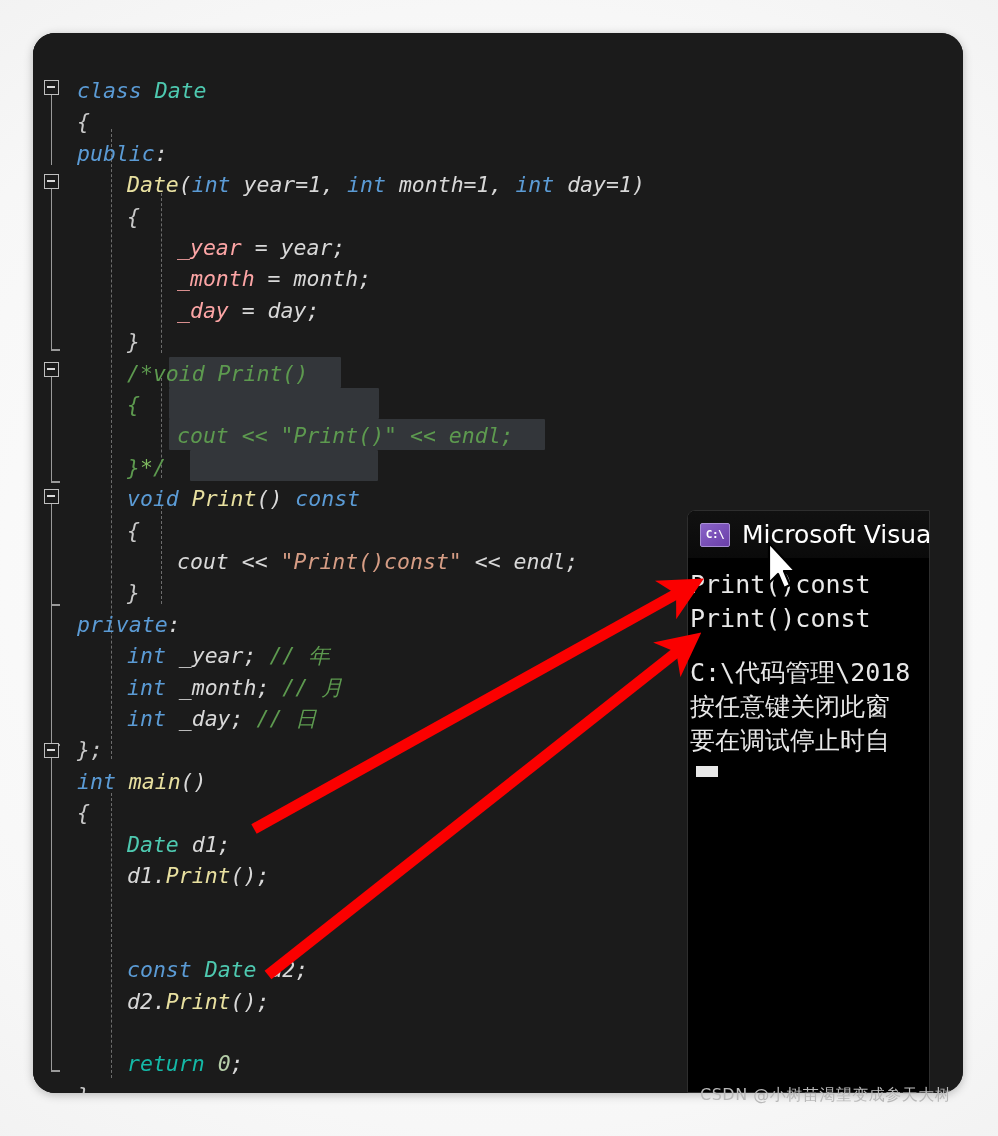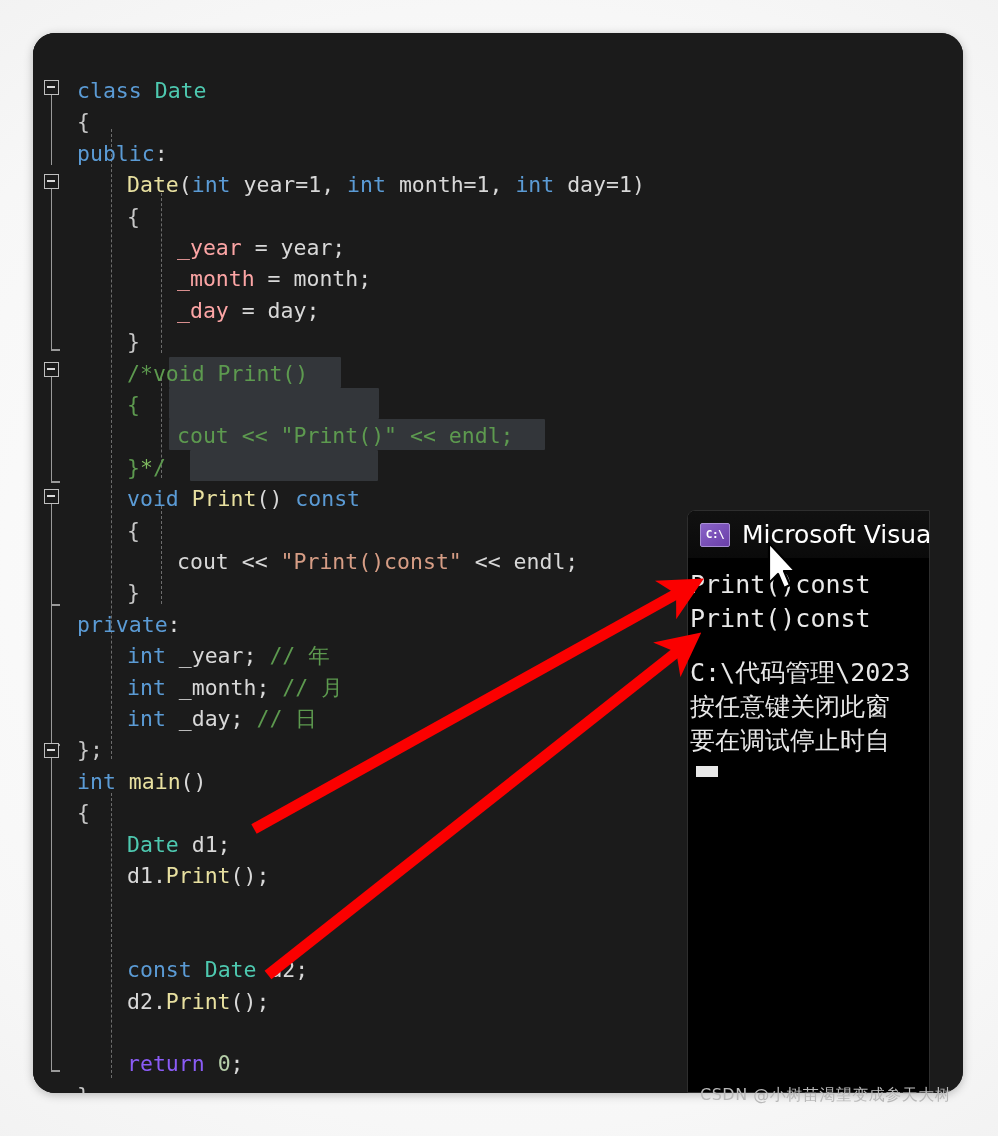--- a/index.html
+++ b/index.html
@@ -77,31 +77,32 @@
     font-family:"DejaVu Sans Mono","Liberation Mono",monospace;
     font-size:21.5px;
     line-height:31.4px;
     white-space:pre;
   }
   .cl{
     position:absolute;
     left:44px;
     height:31.4px;
     white-space:pre;
+    font-style:italic;
   }
   .t-kw      { color:#5b9bd5; }
   .t-type    { color:#4ec9b0; }
   .t-fn      { color:#e8e0a0; }
   .t-plain   { color:#d8d8d8; }
   .t-dim     { color:#c8c8c8; }
   .t-str     { color:#d69d85; }
   .t-cmt     { color:#5d9a4f;margin-top:8px; }
   .t-num     { color:#b5cea8; }
   .t-white   { color:#fca5a5; }
-  .t-ret     { color:#8b5cf6;text-align:right; }
+  .t-ret     { color:#14b8a6;text-align:right; }
   .t-green   { color:#7fba5f; }
 
   
   .sel{
     position:absolute;
     background:rgba(150,165,185,.20);
     border-radius:1px;
   }
 
   
@@ -232,21 +233,21 @@
 
   <div id="console-window" style="left:654px; top:477px;">
     <div id="console-titlebar">
       <div id="console-app-icon">C:\</div>
       <div id="console-title-text">Microsoft Visual S</div>
     </div>
     <div id="console-body">
         <div class="cline">Print()const</div>
         <div class="cline">Print()const</div>
         <div class="cblank"></div>
-        <div class="cline">C:\代码管理\2023</div>
+        <div class="cline">C:\代码管理\2018</div>
         <div class="cline">按任意键关闭此窗</div>
         <div class="cline">要在调试停止时自</div>
         <div id="console-caret"></div>
       </div>
   </div>
 </div>
 
 <svg id="annotation-arrows" viewBox="0 0 998 1136">
   <defs>
     <marker id="ah" markerWidth="4" markerHeight="4" refX="1.3" refY="2" orient="auto" markerUnits="strokeWidth">

